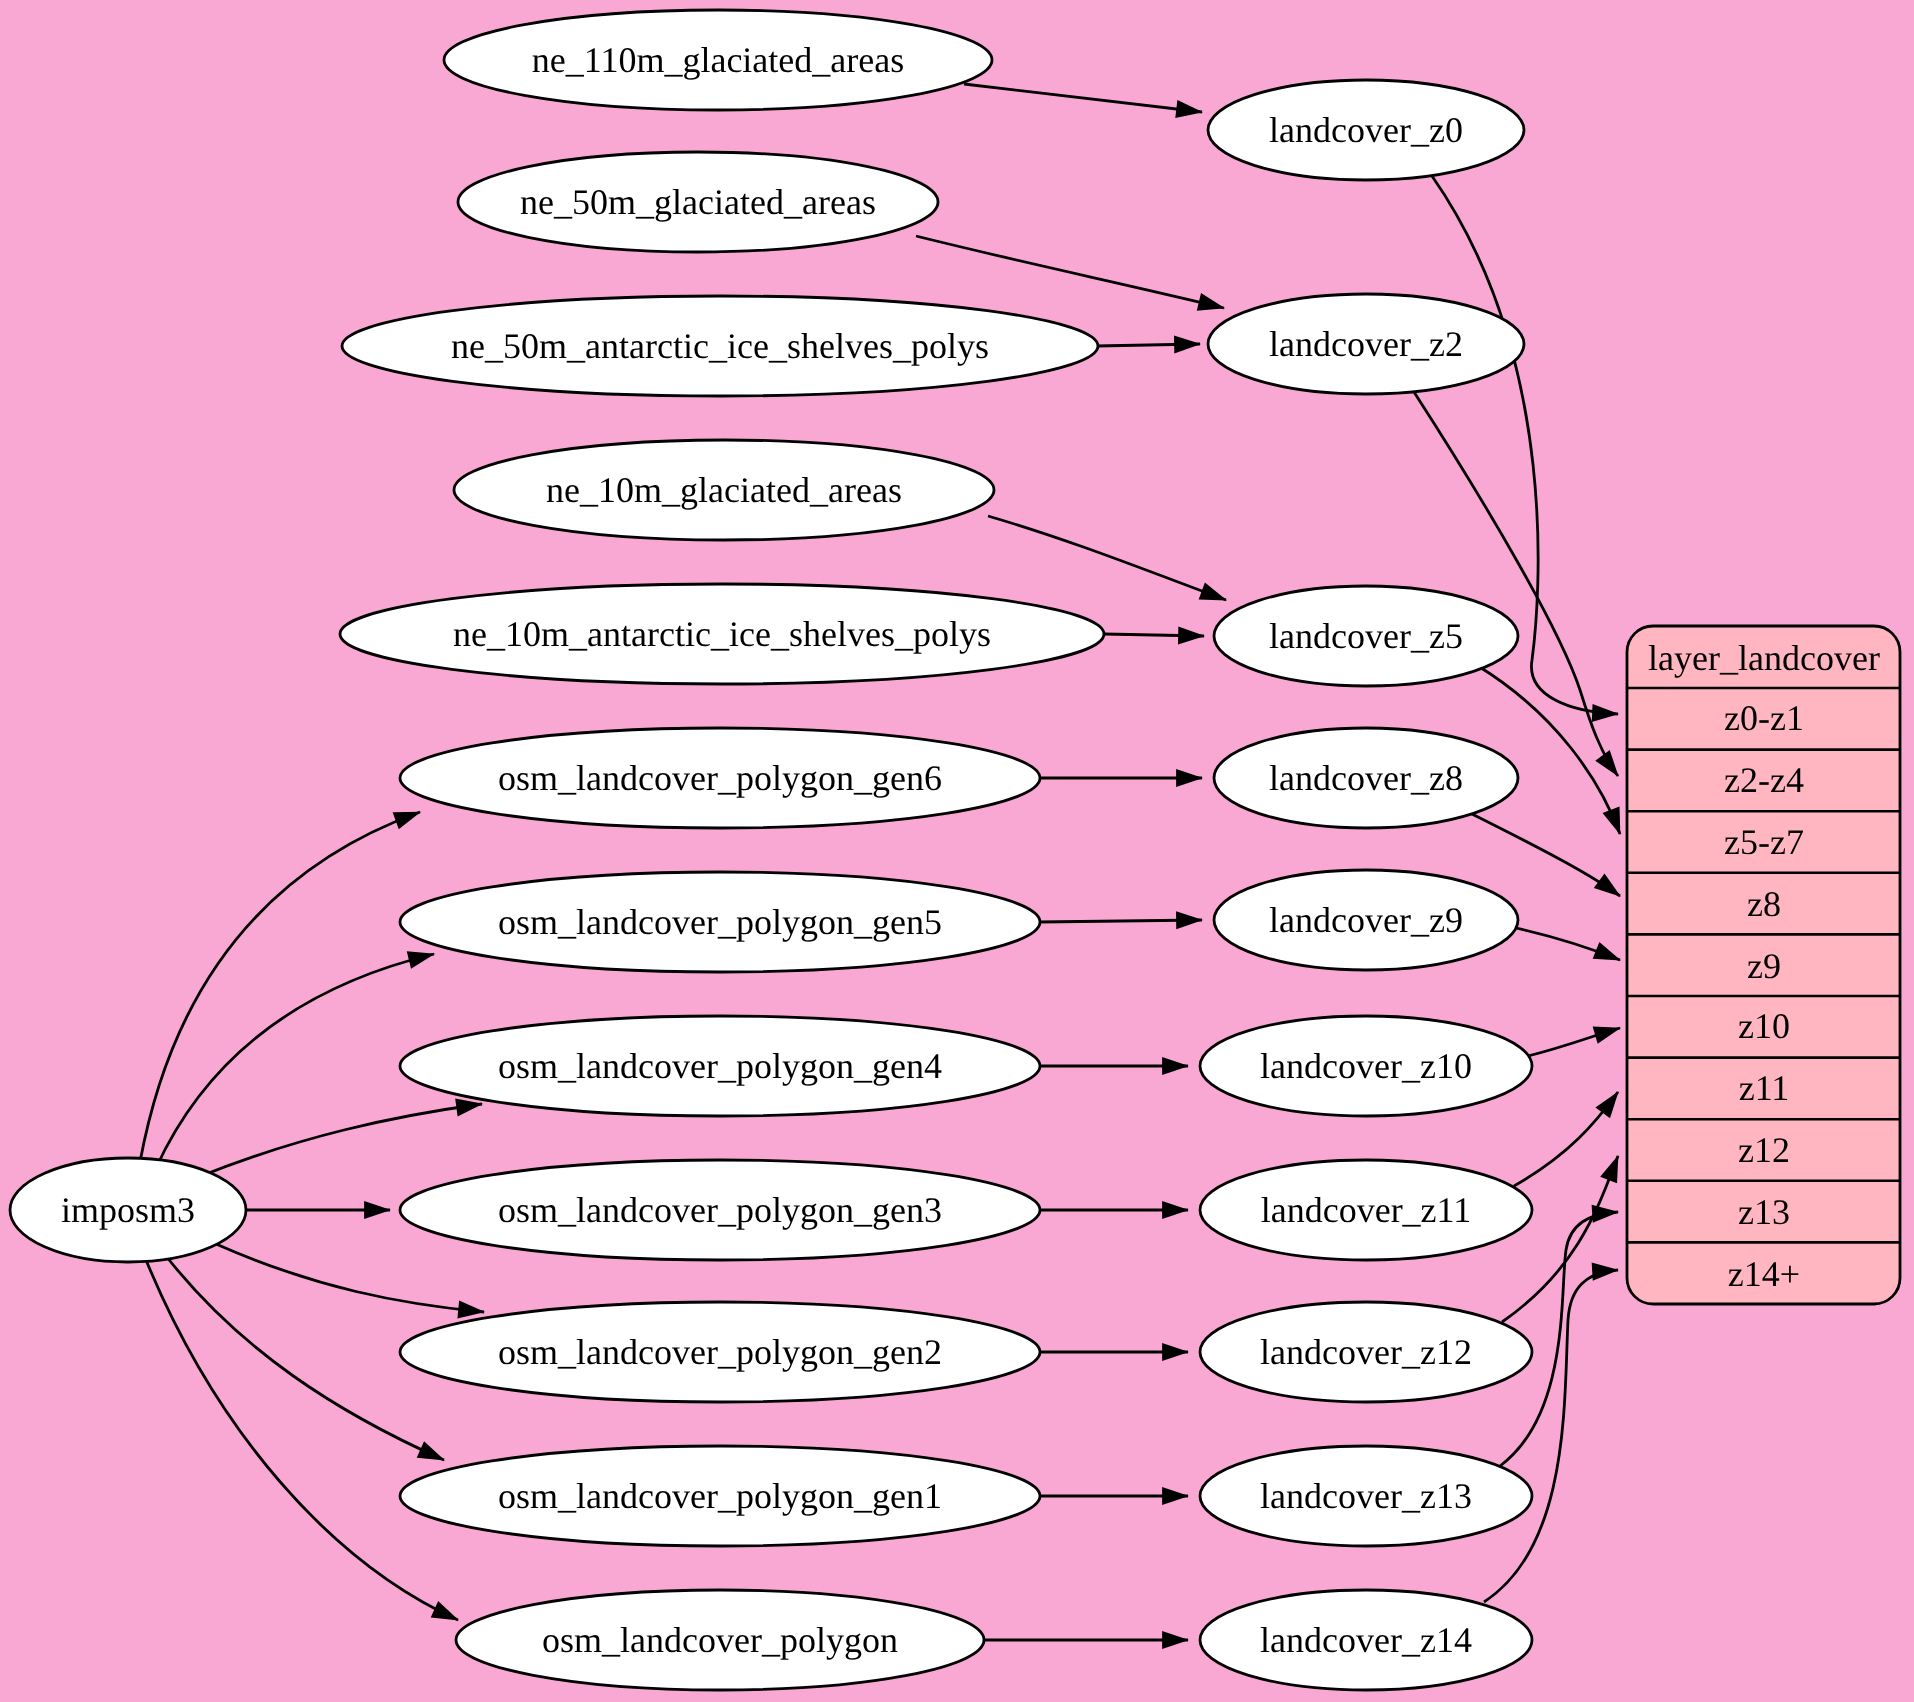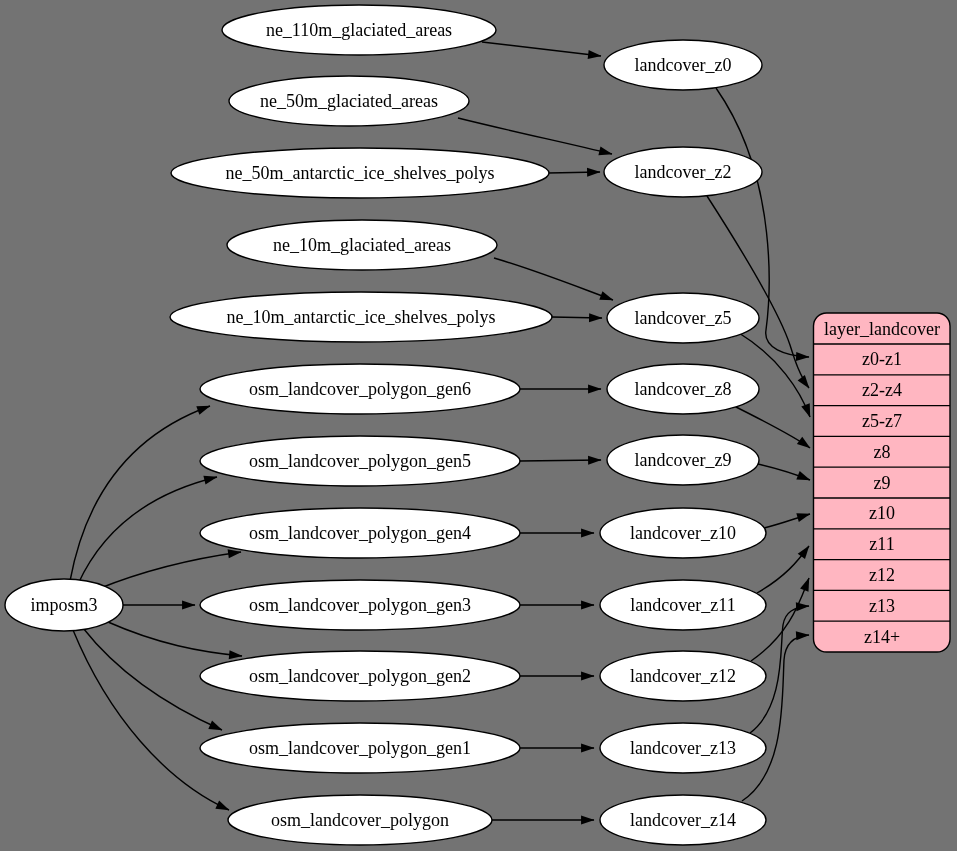--- a/index.html
+++ b/index.html
@@ -1,16 +1,16 @@
 <!DOCTYPE html>
 <html><head>
 <meta charset="utf-8">
 <style>
   html, body { margin: 0; padding: 0; background: #ffffff; }
-  .canvas-wrap { width: 957px; height: 851px; position: relative; background: #737373; }
+  .canvas-wrap { width: 957px; height: 851px; position: relative; background: #f9a8d4; }
   svg { display: block; }
   .node-shape { fill: #ffffff; stroke: #000000; stroke-width: 1.4; }
   .edge { fill: none; stroke: #000000; stroke-width: 1.4; }
   .sep { stroke: #000000; stroke-width: 1.3; }
   .tbl { stroke: #000000; stroke-width: 1.4; }
   text {
     font-family: "Liberation Serif", "DejaVu Serif", serif;
     font-size: 18px;
     fill: #000000;
     text-anchor: middle;

